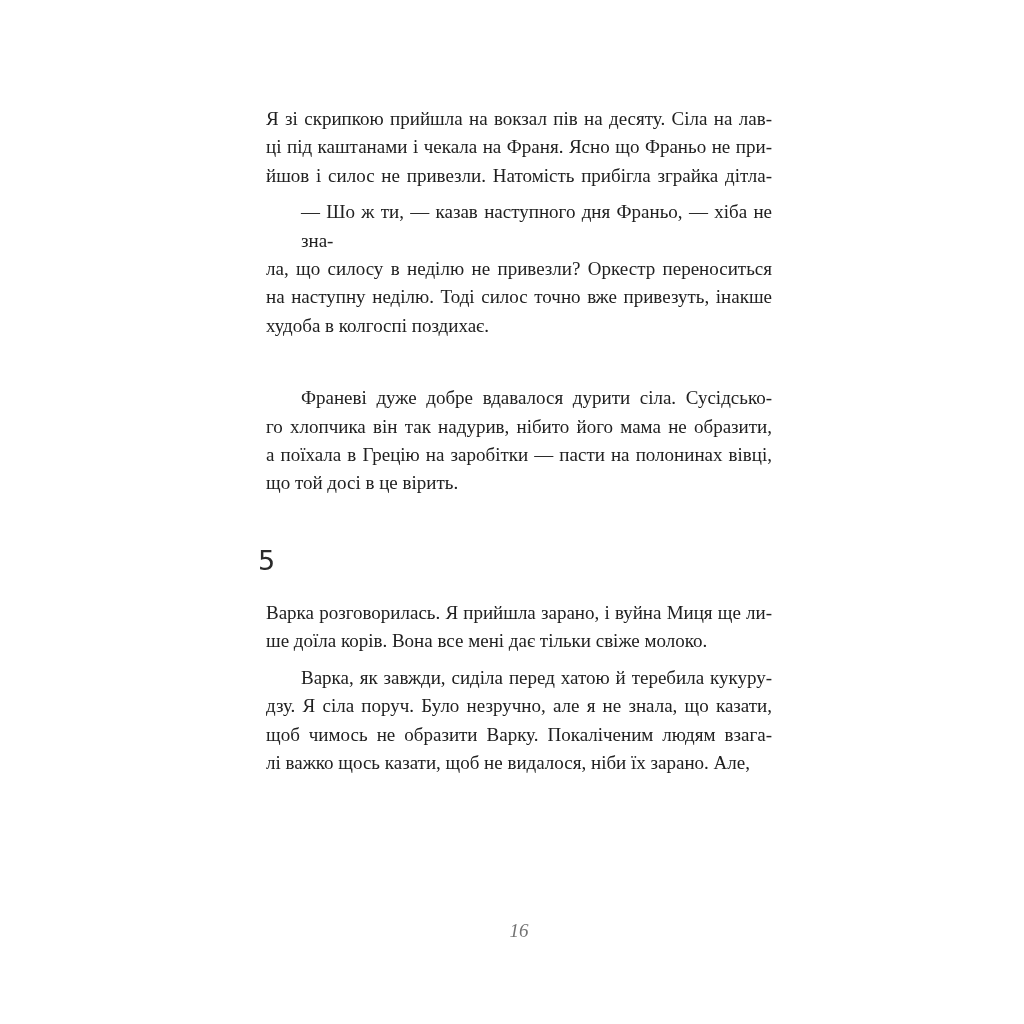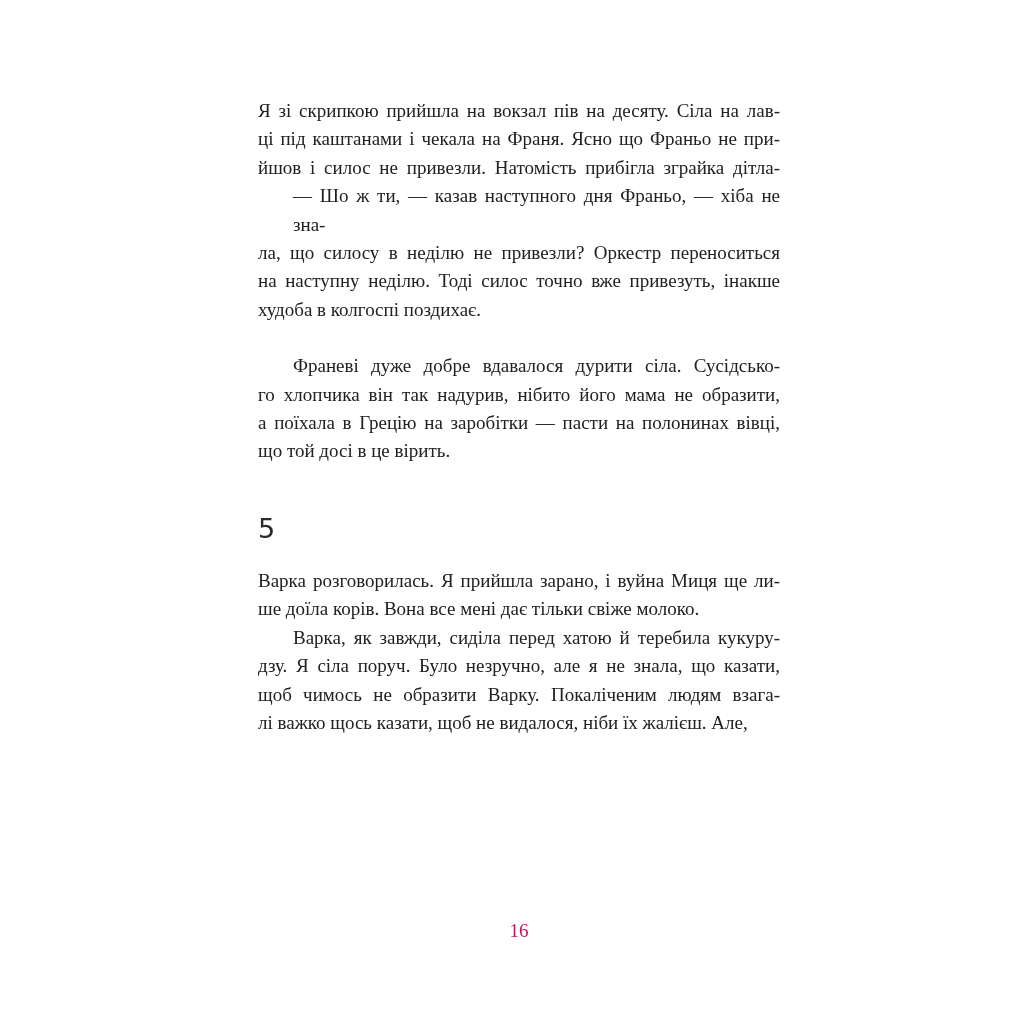--- a/index.html
+++ b/index.html
@@ -17,21 +17,21 @@
     overflow: hidden;
     font-family: "Liberation Serif", "DejaVu Serif", serif;
     color: #212121;
   }
   .text-column {
     position: absolute;
     left: 258px;
     top: 97px;
     width: 522px;
   }
-  .paragraph { margin: 0; padding: 0; }
+  .paragraph { margin: 8px; padding: 0; }
   .line {
     font-size: 19px;
     line-height: 28.4px;
     text-align: justify;
     text-align-last: justify;
     white-space: normal;
     color: #212121;
   }
   .line.last { text-align-last: left; }
   .line.indent { padding-left: 35px; }
@@ -45,21 +45,22 @@
     margin-bottom: 21px;
     text-align: left;
   }
   .page-number {
     position: absolute;
     left: 258px;
     top: 920px;
     width: 522px;
     text-align: center;
     font-size: 19px;
-    color: #be185d;
+    color: #737373;
+    font-style: italic;
   }
 </style>
 </head>
 <body>
 
 <div class="page">
   <div class="text-column">
       <div class="paragraph">
         <div class="line">Я зі скрипкою прийшла на вокзал пів на десяту. Сіла на лав-</div>
         <div class="line">ці під каштанами і чекала на Франя. Ясно що Франьо не при-</div>
@@ -80,17 +81,17 @@
       </div>
       <div class="section-heading">5</div>
       <div class="paragraph">
         <div class="line">Варка розговорилась. Я прийшла зарано, і вуйна Миця ще ли-</div>
         <div class="line last">ше доїла корів. Вона все мені дає тільки свіже молоко.</div>
       </div>
       <div class="paragraph">
         <div class="line indent">Варка, як завжди, сиділа перед хатою й теребила кукуру-</div>
         <div class="line">дзу. Я сіла поруч. Було незручно, але я не знала, що казати,</div>
         <div class="line">щоб чимось не образити Варку. Покаліченим людям взага-</div>
-        <div class="line last">лі важко щось казати, щоб не видалося, ніби їх жалієш. Але,</div>
+        <div class="line last">лі важко щось казати, щоб не видалося, ніби їх зарано. Але,</div>
       </div>
     </div>
   <div class="page-number">16</div>
 </div>
 
 </body></html>

